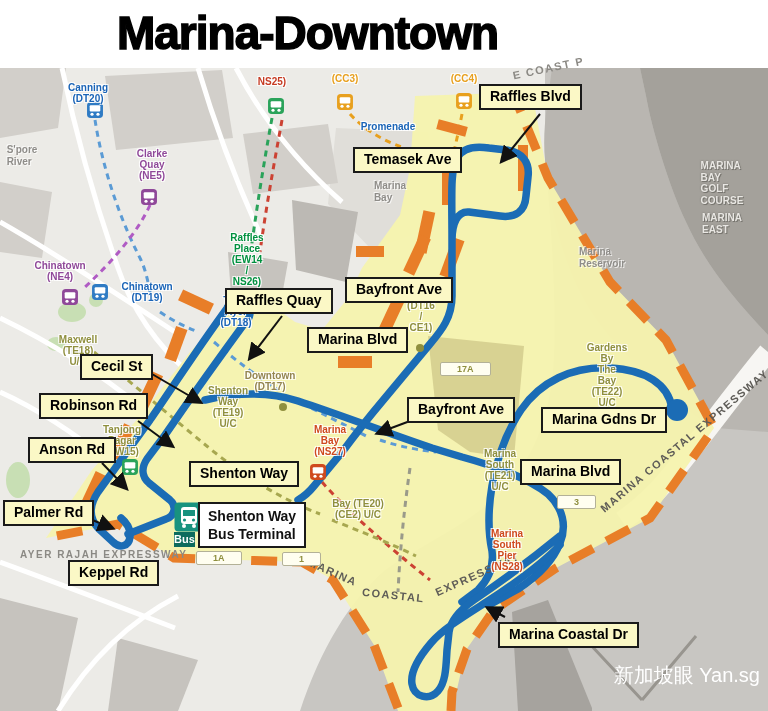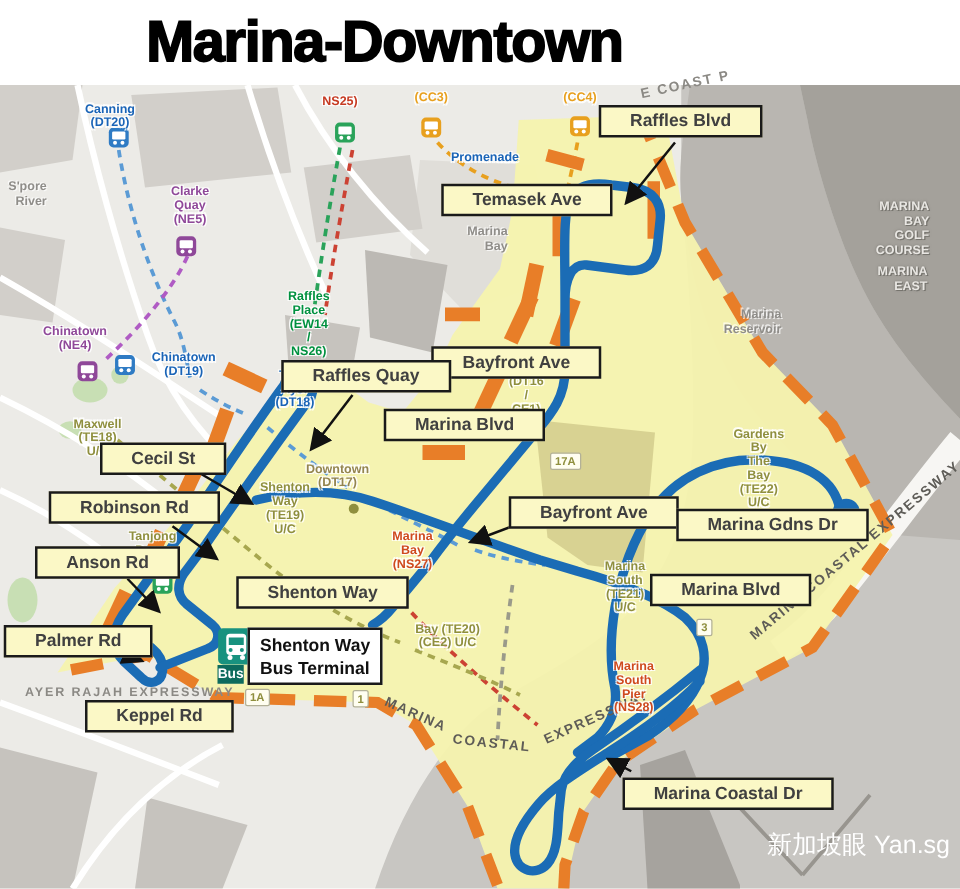--- a/index.html
+++ b/index.html
@@ -4,38 +4,38 @@
 <style>
   html,body{margin:0;padding:0;background:#fff;}
   #stage{position:relative;width:768px;height:711px;overflow:hidden;background:#fff;
          font-family:"Liberation Sans",sans-serif;}
   .title{position:absolute;top:0px;left:0;width:615px;text-align:center;
          font:bold 46px/66px "Liberation Sans",sans-serif;color:#000;
          letter-spacing:-1px;-webkit-text-stroke:1.5px #000;}
   svg{position:absolute;left:0;top:0;}
   
   .lbl{position:absolute;background:#fbf8c6;border:2px solid #1a1a1a;
-       padding:2px 23px;font:bold 14px/1.25 "Liberation Sans",sans-serif;
-       color:#404040;white-space:nowrap;z-index:30;}
+       padding:2px 9px;font:bold 14px/1.25 "Liberation Sans",sans-serif;
+       color:#000000;white-space:nowrap;z-index:30;}
   
   .stn{position:absolute;font:bold 10px/1.1 "Liberation Sans",sans-serif;
        text-align:center;white-space:pre-line;transform:translateX(-50%);z-index:20;
        text-shadow:-1px -1px 0 rgba(255,255,255,.85),1px -1px 0 rgba(255,255,255,.85),
                    -1px 1px 0 rgba(255,255,255,.85),1px 1px 0 rgba(255,255,255,.85);}
   .c-dt{color:#1a64b7}.c-ne{color:#8f4899}.c-ew{color:#00913f}.c-ns{color:#cf4a1e}
   .c-cc{color:#e8a01e}.c-te{color:#8f8f3e}.c-dtol{color:#94854f}.c-red{color:#c63a22}
   .area{position:absolute;font:bold 10px/1.15 "Liberation Sans",sans-serif;color:#8f8d89;
-        text-align:right;white-space:pre-line;transform:translateX(-50%);z-index:10;
+        text-align:left;white-space:pre-line;transform:translateX(-50%);z-index:10;
         text-shadow:-1px -1px 0 rgba(255,255,255,.7),1px 1px 0 rgba(255,255,255,.7);}
   .area.dark{color:#e9e7e3;text-shadow:0 0 2px #77756f, 1px 1px 0 #77756f;}
   .exp{position:absolute;font:bold 11px "Liberation Sans",sans-serif;color:#5e5c57;
        letter-spacing:1.5px;white-space:nowrap;z-index:10;}
   .exp.light{color:#8b8984;}
   .badge{position:absolute;background:#fffef0;border:1px solid #b3b197;border-radius:2px;
-         font:bold 9px/12px "Liberation Sans",sans-serif;color:#8f8f3e;padding:0 3px;z-index:15;}
+         font:bold 9px/12px "Liberation Sans",sans-serif;color:#8f8f3e;padding:0 16px;z-index:15;}
   
   .terminal{position:absolute;left:174px;top:502px;display:flex;align-items:flex-start;z-index:30;}
   .bus-ico{width:21px;margin-right:3px;}
   .bus-ico svg{position:static;display:block;}
   .bus-band{background:#0d6b5d;color:#fff;text-align:center;
             font:bold 11px/15px "Liberation Sans",sans-serif;}
   .term-box{background:#fff;border:2px solid #1a1a1a;padding:3px 8px;
             font:bold 14px/1.3 "Liberation Sans",sans-serif;color:#111;white-space:pre-line;}
   .wm{position:absolute;top:662px;right:8px;font:20px "Liberation Sans",sans-serif;
       color:#ffffff;z-index:40;}

